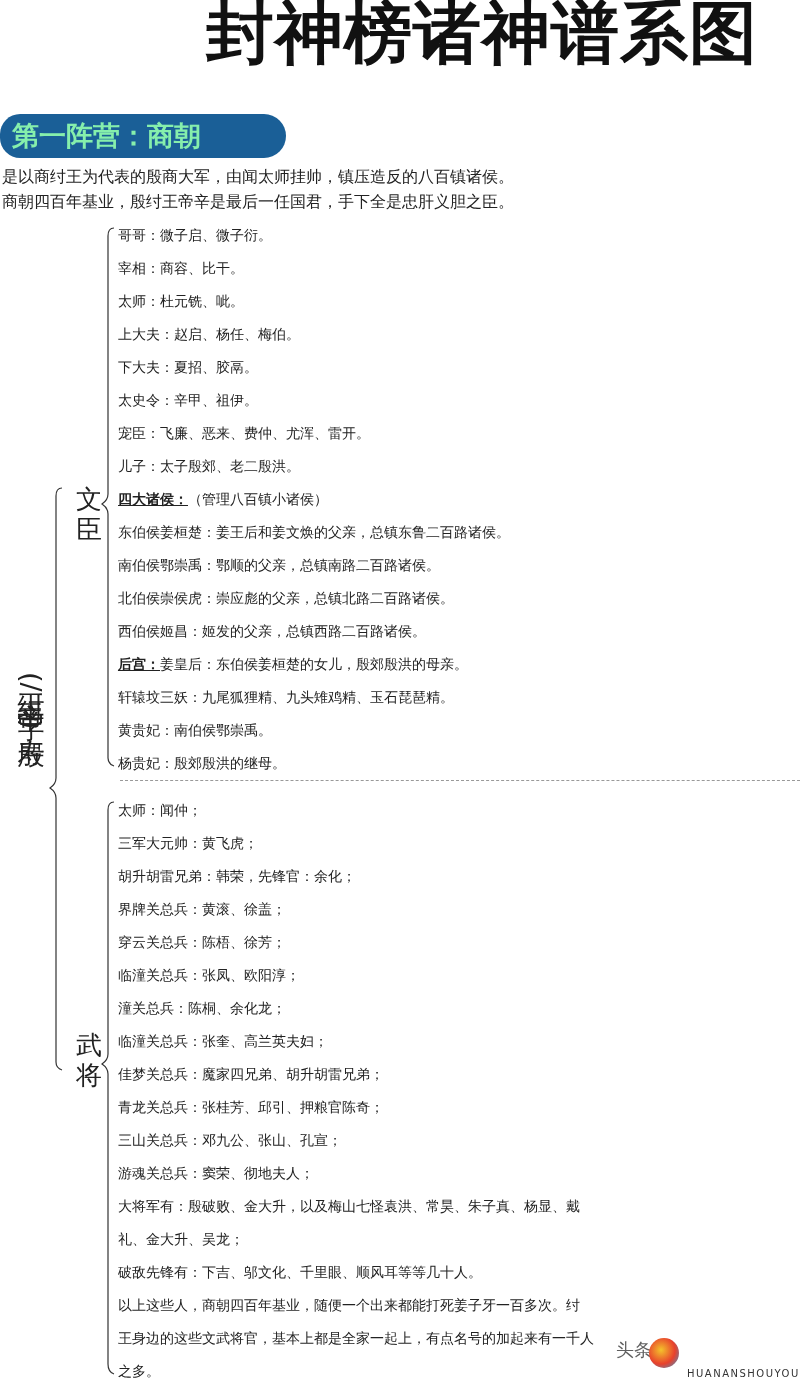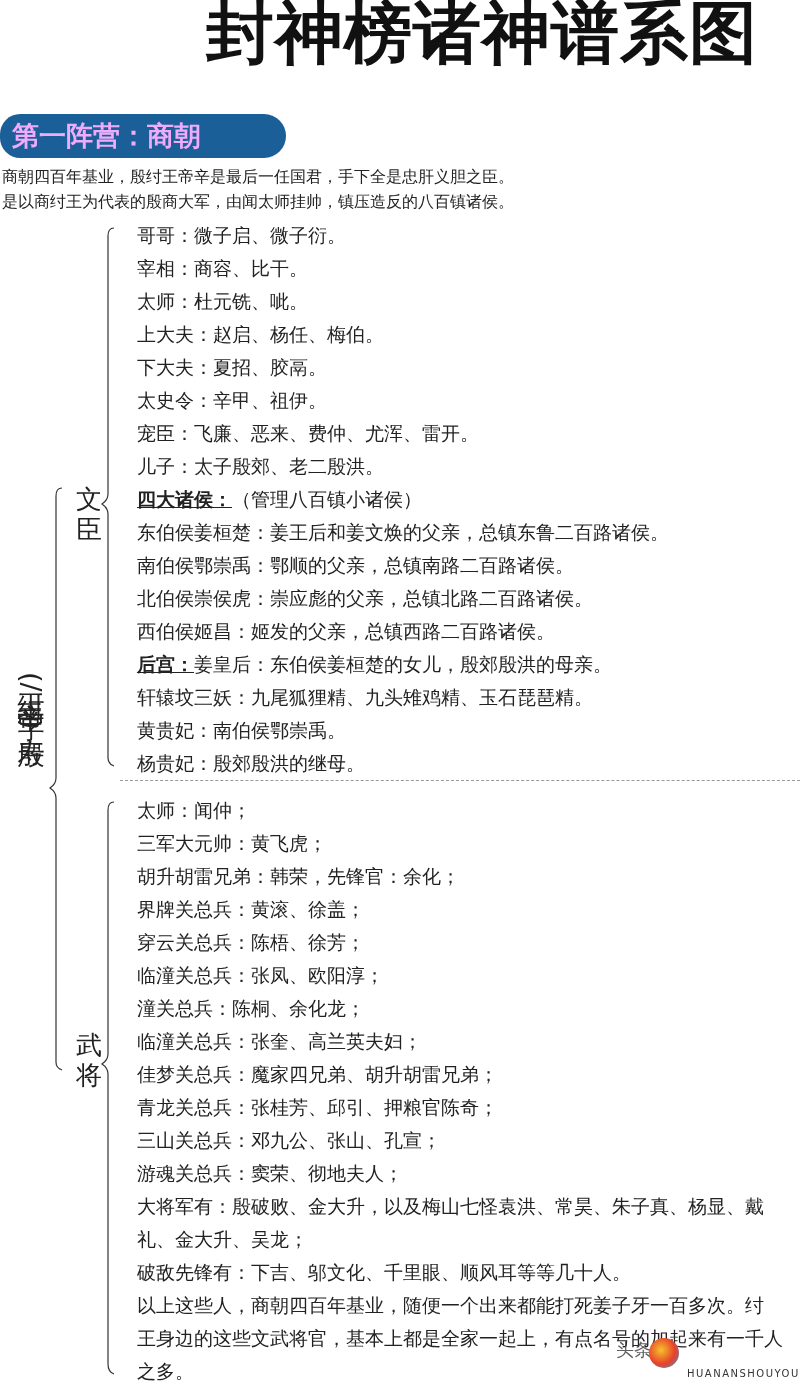--- a/index.html
+++ b/index.html
@@ -13,28 +13,28 @@
     font-size: 68px; font-weight: bold; letter-spacing: 1px; line-height: 66px;
     color: #111; white-space: nowrap;
   }
   .pill {
     position: absolute; left: 0; top: 114px; width: 286px; height: 44px;
     background: #1a5f97; border-radius: 0 24px 24px 0;
     border-top-left-radius: 22px; border-bottom-left-radius: 22px;
   }
   .pill span {
     position: absolute; left: 12px; top: 4px; font-family: "DejaVu Serif", "Liberation Serif", serif;
-    font-weight: bold; font-size: 27px; color: #f0abfc; line-height: 36px; white-space: nowrap;
+    font-weight: bold; font-size: 27px; color: #86efac; line-height: 36px; white-space: nowrap;
   }
   .intro {
     position: absolute; left: 2px; top: 164px; font-size: 16px; line-height: 25px; color: #222;
     white-space: nowrap;
   }
   .line {
-    position: absolute; left: 118px; font-size: 19px; line-height: 33px; color: #222; white-space: nowrap; margin-left: 19px;
+    position: absolute; left: 118px; font-size: 14px; line-height: 33px; color: #222; white-space: nowrap;
   }
   .line b { font-weight: bold; text-decoration: underline; }
   .vert {
     position: absolute; font-size: 26px; line-height: 30px; color: #222; width: 30px; text-align: center;
   }
   .king {
     position: absolute; left: 14px; top: 672px; width: 34px; font-size: 27px; line-height: 30px;
     color: #222; text-align: center;
   }
   svg.brackets { position: absolute; left: 0; top: 0; }
@@ -54,22 +54,22 @@
 </head>
 <body>
 
 <div class="title">封神榜诸神谱系图</div>
 
 <div class="pill">
   <span>第一阵营：商朝</span>
 </div>
 
 <div class="intro">
+  <div>是以商纣王为代表的殷商大军，由闻太师挂帅，镇压造反的八百镇诸侯。</div>
   <div>商朝四百年基业，殷纣王帝辛是最后一任国君，手下全是忠肝义胆之臣。</div>
-  <div>是以商纣王为代表的殷商大军，由闻太师挂帅，镇压造反的八百镇诸侯。</div>
 </div>
 
 <svg class="brackets" width="800" height="1384">
   <g fill="none" stroke="#333" stroke-width="1.2">
 
     <path d="M114 228 Q108 228 108 236 L108 494 Q108 500 102 504 Q108 508 108 514 L108 758 Q108 764 114 766"></path>
 
     <path d="M114 802 Q108 802 108 810 L108 1054 Q108 1060 102 1064 Q108 1068 108 1074 L108 1364 Q108 1372 114 1374"></path>
 
     <path d="M62 488 Q56 488 56 496 L56 778 Q56 784 50 788 Q56 792 56 798 L56 1062 Q56 1068 62 1070"></path>

